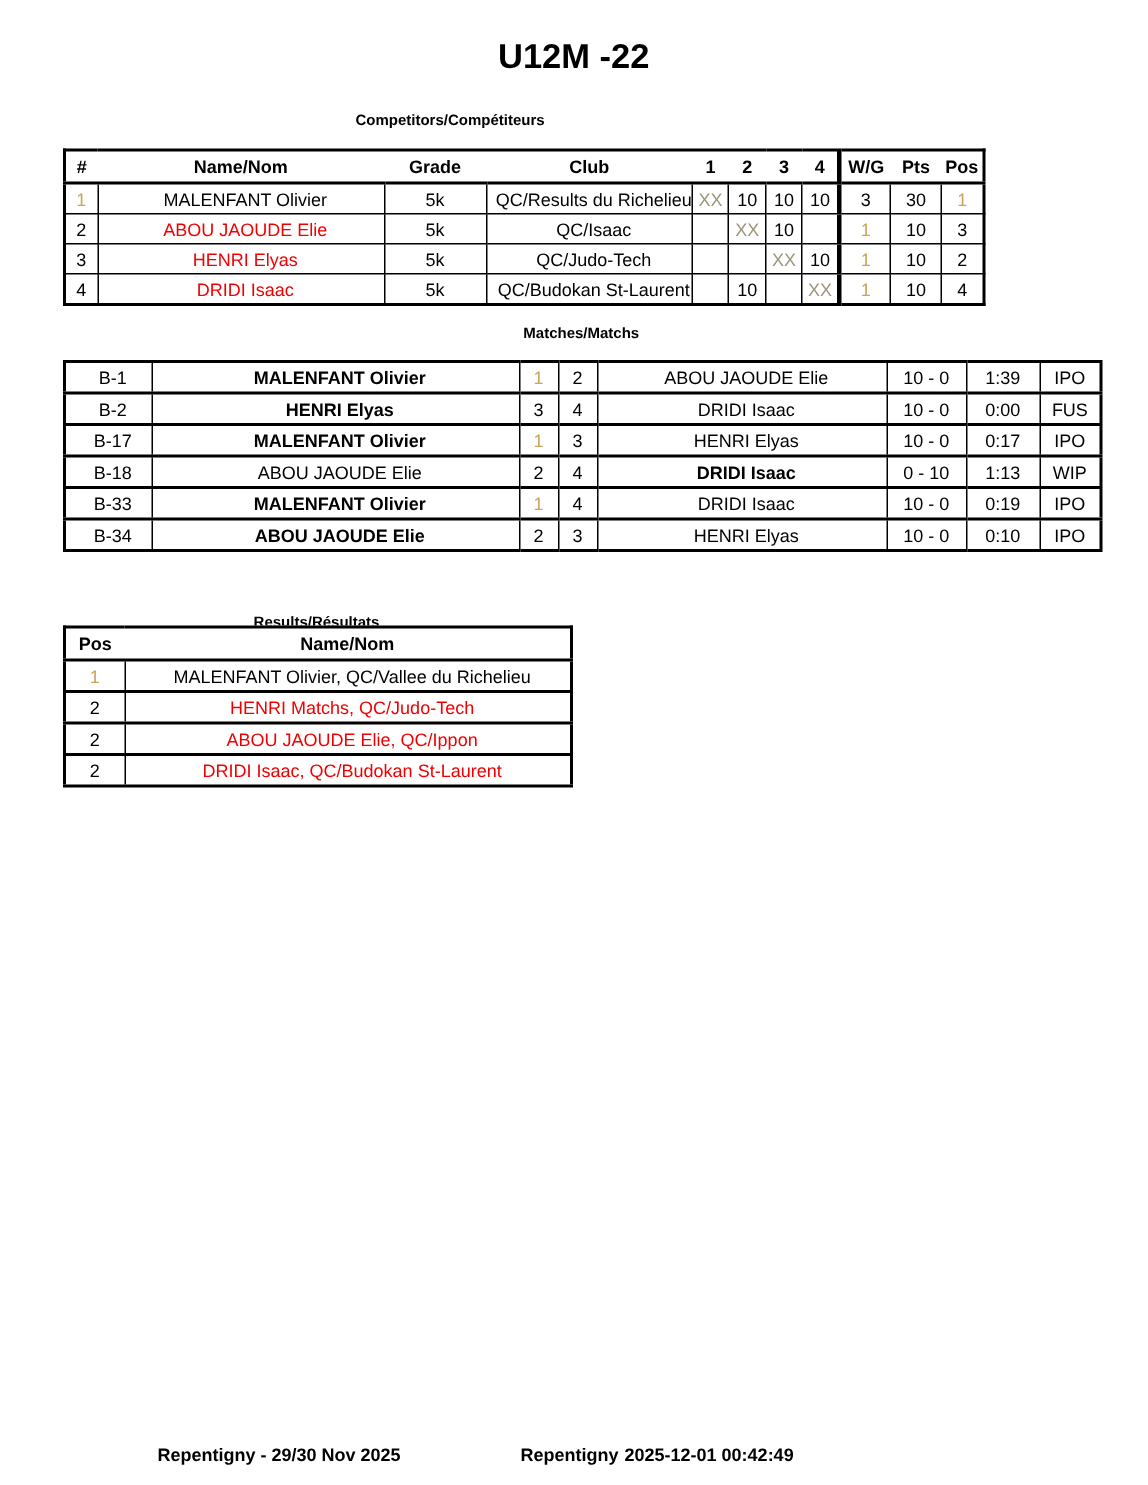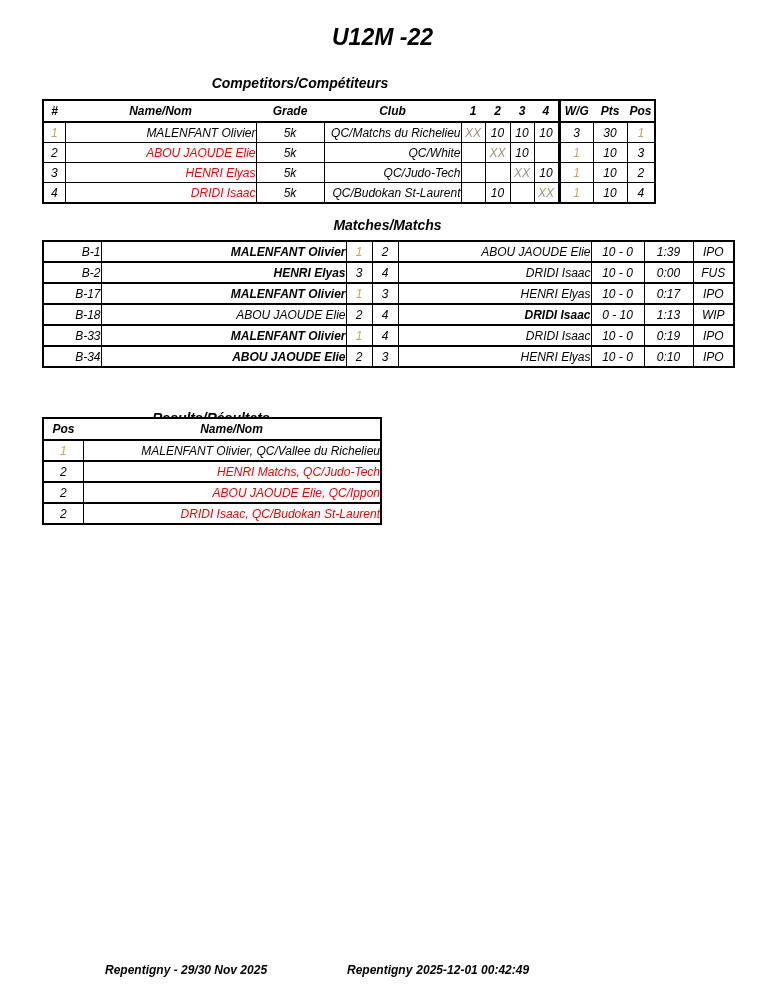--- a/index.html
+++ b/index.html
@@ -9,34 +9,33 @@
   }
   html, body { margin: 0; padding: 0; background: #fff; }
   .page {
     position: relative;
     width: 765px;
     height: 990px;
     background: #ffffff;
     font-family: "Liberation Sans", sans-serif;
     color: #000;
     overflow: hidden;
-    font-style: italic;
   }
   .title {
     position: absolute;
     top: 24px; left: 0;
     width: 765px;
     text-align: center;
     font-size: 23px;
     font-weight: bold;
   }
   .section-heading {
     position: absolute;
     text-align: center;
-    font-size: 14px;
+    font-size: 10px;
     font-weight: bold;
   }
   #competitors-heading { top: 75px; left: 42px; width: 516px; }
   #matches-heading     { top: 217px; left: 42px; width: 691px; }
   #results-heading     { top: 396px; left: 42px; width: 338px; margin-top: 14px; }
 
   table {
     position: absolute;
     border-collapse: collapse;
     table-layout: fixed;
@@ -60,21 +59,21 @@
   }
   #competitors-table { left: 42px; top: 99px; }
   #competitors-table td { border: 1px solid #000; }
 
   #matches-table { left: 42px; top: 240px; }
   #matches-table td { border: 1px solid #000; border-top: 2px solid #000; border-bottom: 2px solid #000; }
 
   #results-table { left: 42px; top: 417px; }
   #results-table td { border: 1px solid #000; border-top: 2px solid #000; border-bottom: 2px solid #000; }
 
-  .al { text-align: right; padding-left: 6px; }
+  .al { text-align: center; padding-left: 6px; }
   .sep-l { border-left: 3px solid #000 !important; }
   .gold { color: var(--gold); }
   .red { color: var(--red); }
   .xx { color: var(--xx); margin-left: 32px; }
   .win { font-weight: bold; }
 
   .footer {
     position: absolute;
     top: 963px; left: 0;
     width: 765px;
@@ -119,34 +118,34 @@
       <th>3</th>
       <th>4</th>
       <th class="sep-l">W/G</th>
       <th>Pts</th>
       <th>Pos</th>
     </tr>
     <tr>
       <td class="gold">1</td>
       <td class="al">MALENFANT Olivier</td>
       <td>5k</td>
-      <td class="al">QC/Matchs du Richelieu</td>
+      <td class="al">QC/Results du Richelieu</td>
       <td class="xx">XX</td>
       <td>10</td>
       <td>10</td>
       <td>10</td>
       <td class="sep-l">3</td>
       <td>30</td>
       <td class="gold">1</td>
     </tr>
     <tr>
       <td>2</td>
       <td class="al red">ABOU JAOUDE Elie</td>
       <td>5k</td>
-      <td class="al">QC/White</td>
+      <td class="al">QC/Isaac</td>
       <td></td>
       <td class="xx">XX</td>
       <td>10</td>
       <td></td>
       <td class="sep-l gold">1</td>
       <td>10</td>
       <td>3</td>
     </tr>
     <tr>
       <td>3</td>

